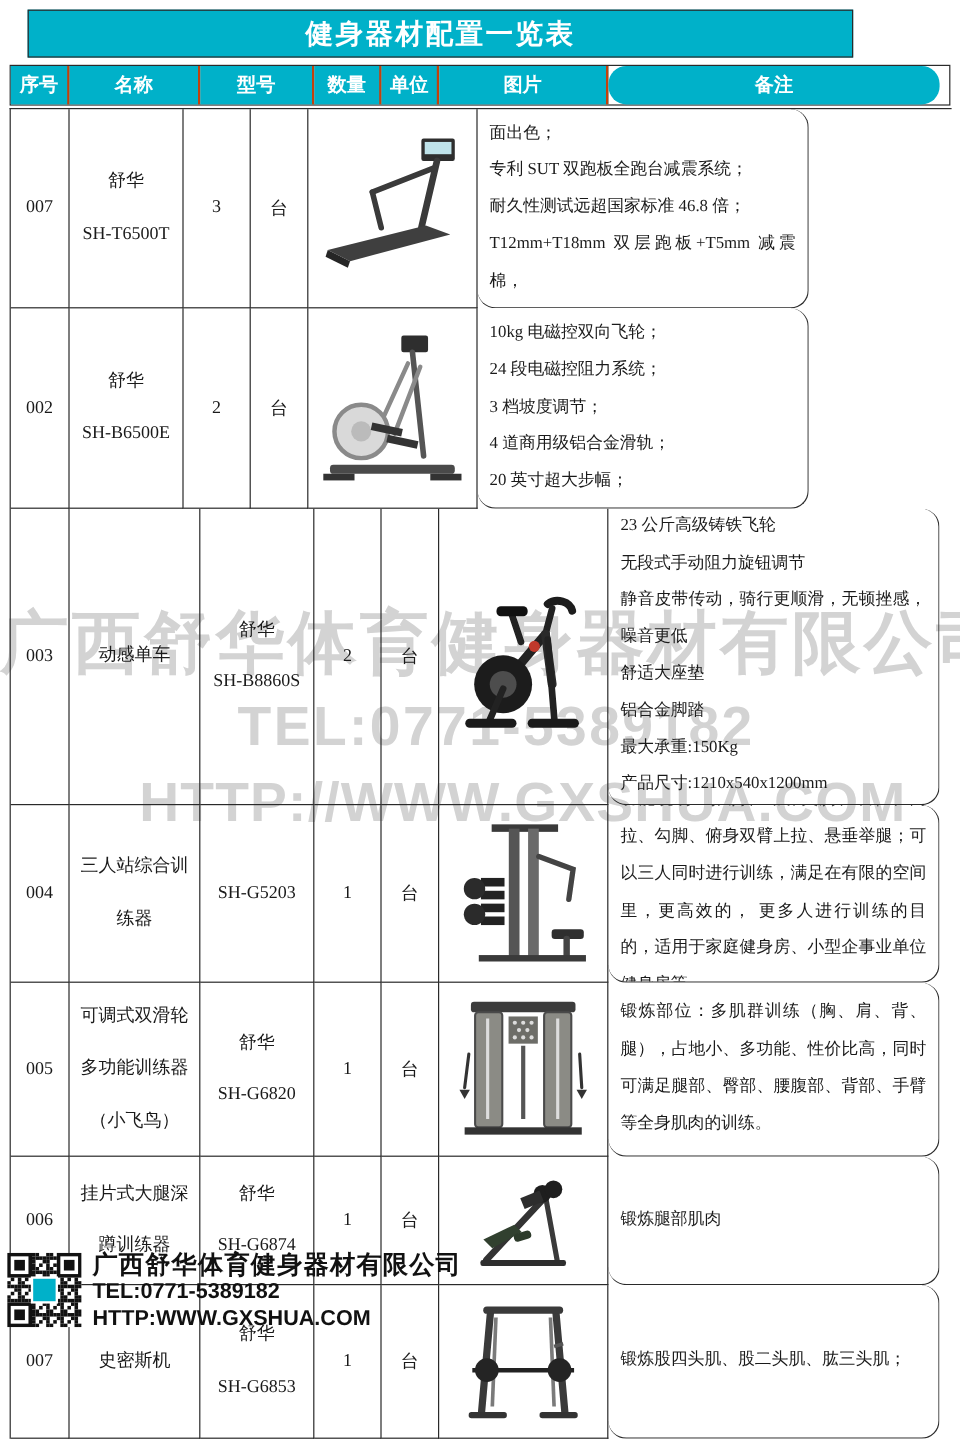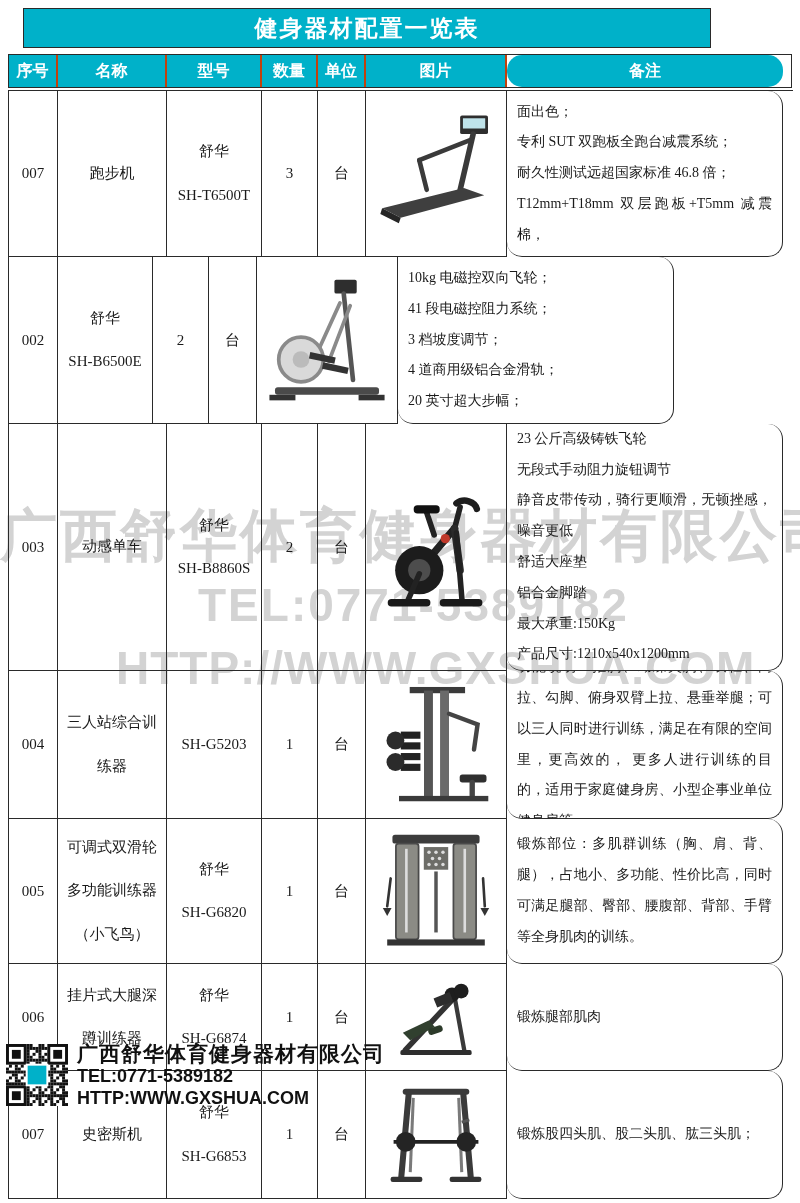--- a/index.html
+++ b/index.html
@@ -71,21 +71,20 @@
     <div class="head-cell c2">型号</div>
     <div class="head-cell c3">数量</div>
     <div class="head-cell c4">单位</div>
     <div class="head-cell c5">图片</div>
     <div class="head-cell c6">备注</div>
   </div>
 
   <div class="tbody">
     <div class="trow" style="height: 166px;">
       <div class="tcell c0 cell-no">007</div>
-      <div class="tcell c1 cell-name">跑步机</div>
       <div class="tcell c2 cell-model">
           <div>舒华</div>
           <div>SH-T6500T</div>
         </div>
       <div class="tcell c3 cell-qty">3</div>
       <div class="tcell c4 cell-unit">台</div>
       <div class="tcell c5 cell-image">
           <svg viewBox="0 0 140 150" width="130" height="140">
             <rect x="96" y="12" width="30" height="20" rx="2" fill="#2e2e2e"></rect>
             <rect x="99" y="15" width="24" height="11" fill="#bfe3ea"></rect>
@@ -123,21 +122,21 @@
             <circle cx="42" cy="96" r="9" fill="#bbb"></circle>
             <rect x="52" y="88" width="28" height="7" fill="#333" transform="rotate(12 52 88)"></rect>
             <rect x="66" y="99" width="28" height="7" fill="#333" transform="rotate(12 66 99)"></rect>
             <rect x="14" y="126" width="112" height="8" rx="3" fill="#4a4a4a"></rect>
             <rect x="8" y="134" width="28" height="6" fill="#333"></rect>
             <rect x="104" y="134" width="28" height="6" fill="#333"></rect>
           </svg>
         </div>
       <div class="tcell c6 cell-remarks">
           <div class="rline">10kg 电磁控双向飞轮；</div>
-          <div class="rline">41 段电磁控阻力系统；</div>
+          <div class="rline">24 段电磁控阻力系统；</div>
           <div class="rline">3 档坡度调节；</div>
           <div class="rline">4 道商用级铝合金滑轨；</div>
           <div class="rline">20 英寸超大步幅；</div>
         </div>
     </div>
 
     <div class="trow" style="height: 247px;">
       <div class="tcell c0 cell-no">003</div>
       <div class="tcell c1 cell-name">动感单车</div>
       <div class="tcell c2 cell-model">

